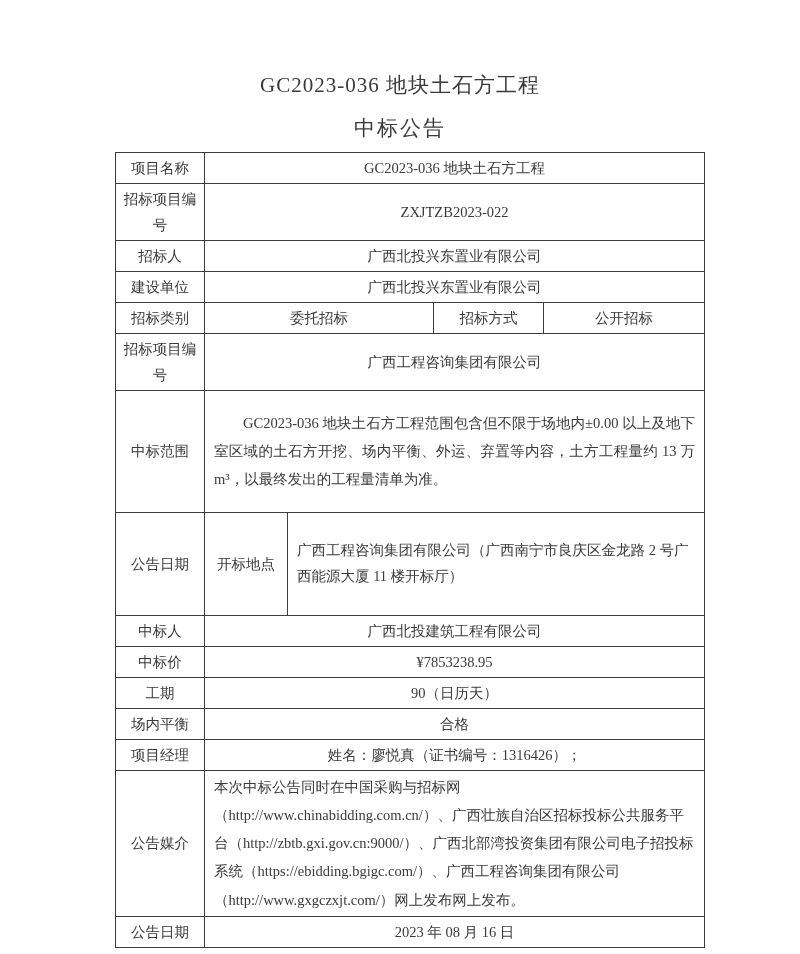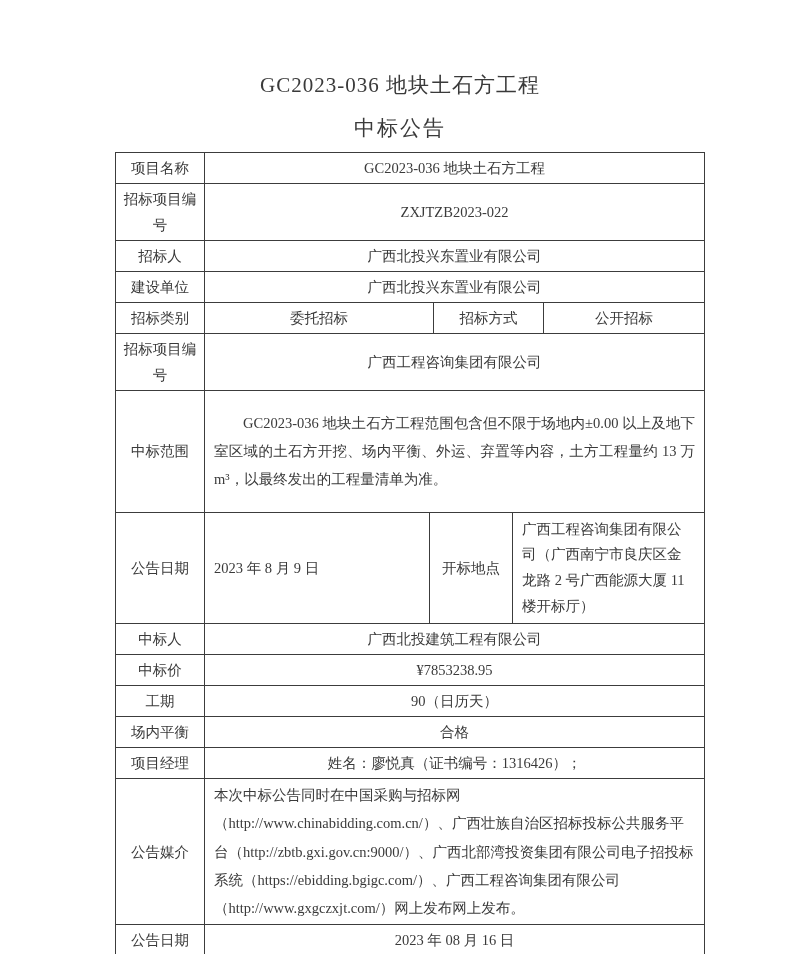--- a/index.html
+++ b/index.html
@@ -120,21 +120,20 @@
 
     <div class="row">
       <div class="cell c-label h85">中标范围</div>
       <div class="cell c-val h85 para-cell">
         <div class="scope-text">GC2023-036 地块土石方工程范围包含但不限于场地内±0.00 以上及地下室区域的土石方开挖、场内平衡、外运、弃置等内容，土方工程量约 13 万 m³，以最终发出的工程量清单为准。</div>
       </div>
     </div>
 
     <div class="row r-opening">
       <div class="cell c-label h102">公告日期</div>
-      <div class="cell c-val1 left h102">2023 年 8 月 9 日</div>
       <div class="cell c-label2 h102">开标地点</div>
       <div class="cell c-val c-val2 left h102">广西工程咨询集团有限公司（广西南宁市良庆区金龙路 2 号广西能源大厦 11 楼开标厅）</div>
     </div>
 
     <div class="row">
       <div class="cell c-label h28">中标人</div>
       <div class="cell c-val h28">广西北投建筑工程有限公司</div>
     </div>
 
     <div class="row">

